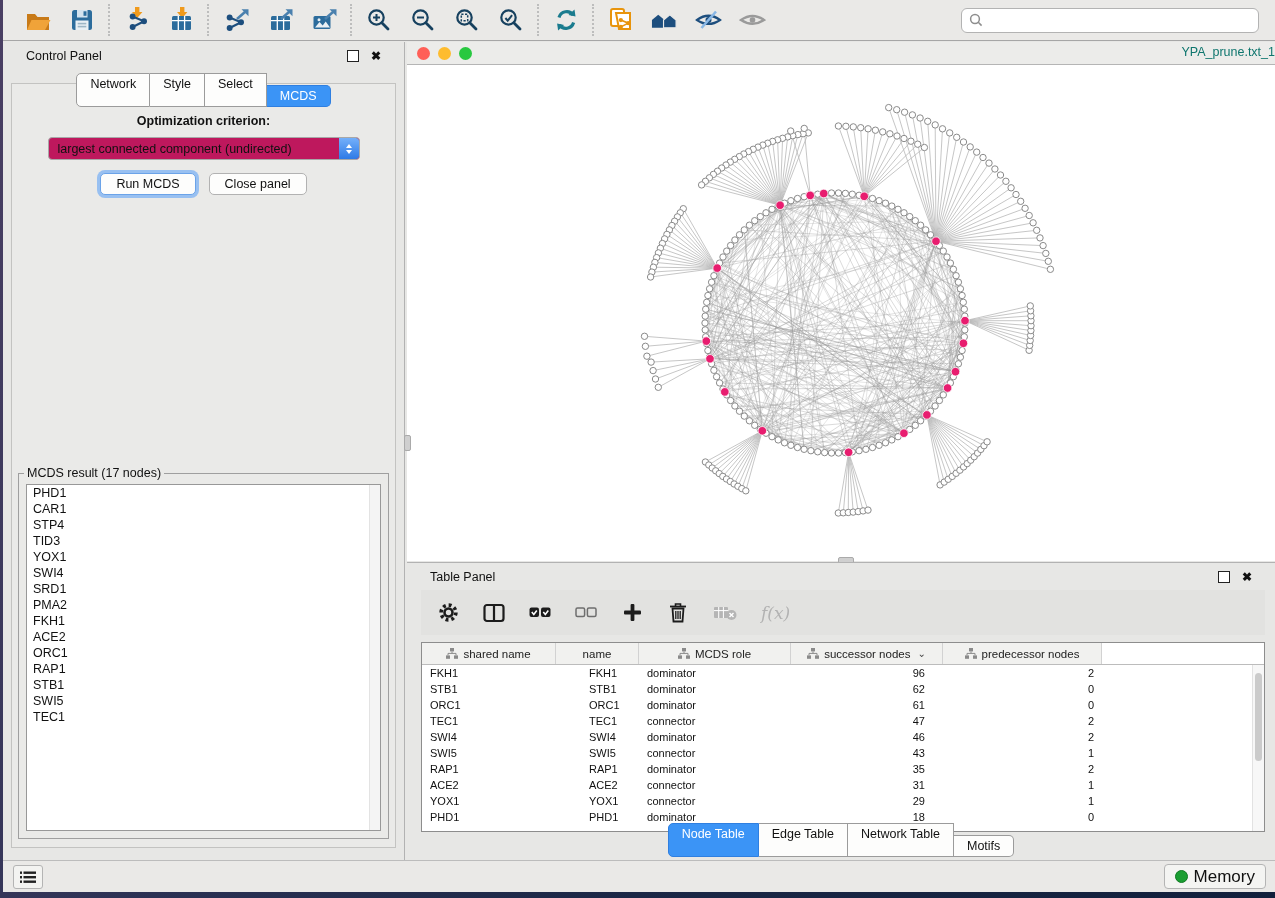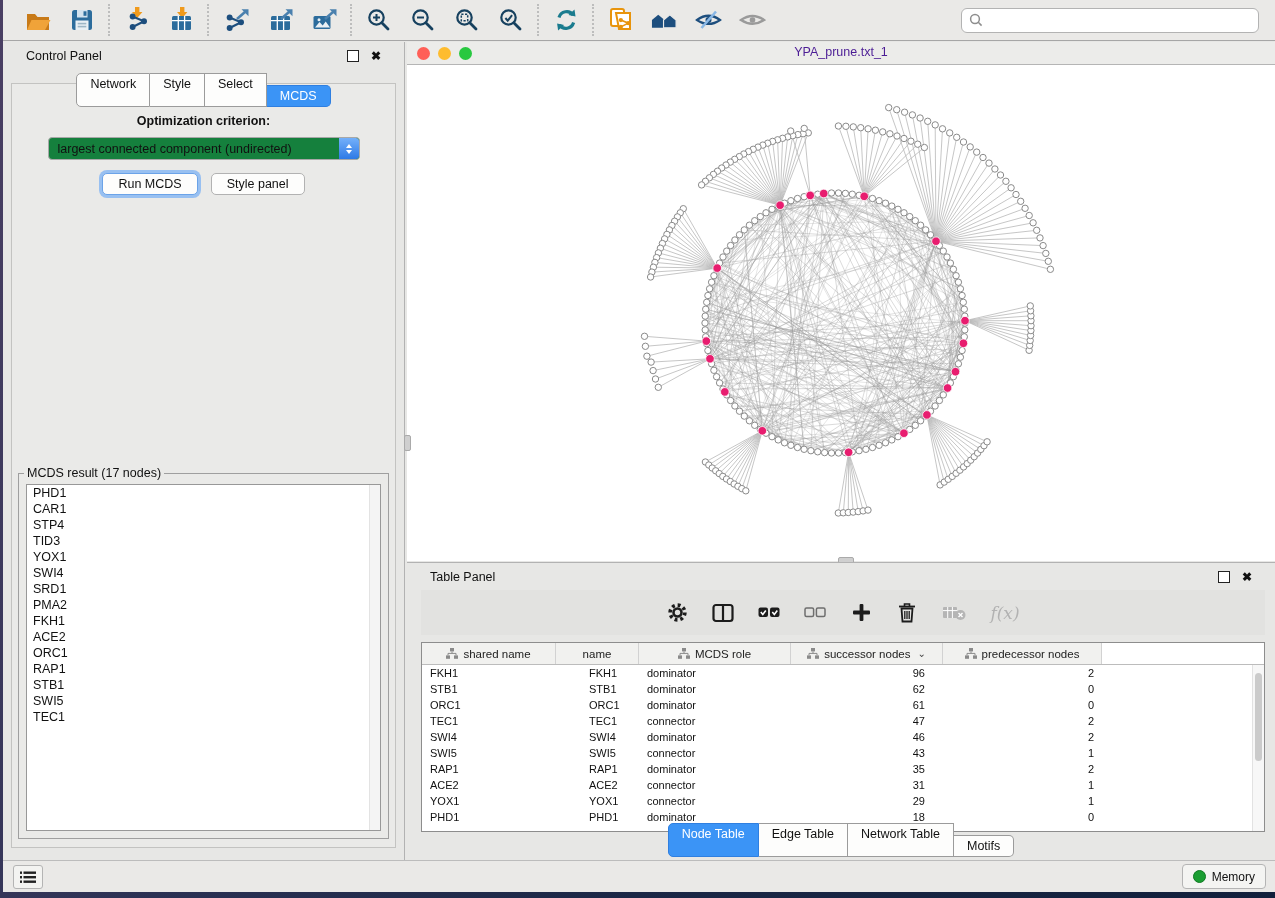--- a/index.html
+++ b/index.html
@@ -28,21 +28,21 @@
   .win-btns{margin-left:auto;display:flex;align-items:center;gap:12px;}
   .float-btn{width:10px;height:10px;border:1.6px solid #222;background:#fff;display:inline-block;}
   .close-btn{font-size:12px;font-weight:bold;color:#111;line-height:10px;}
   .cp-tabs{position:absolute;top:31px;left:0;width:100%;display:flex;justify-content:center;z-index:3;}
   .seg{font-size:12.5px;padding:3px 13px;background:#fdfdfc;border:1px solid #9b9b9b;border-left:none;color:#111;cursor:default;}
   .seg:first-child{border-left:1px solid #9b9b9b;border-radius:5px 0 0 5px;}
   .seg:last-child{border-radius:0 5px 5px 0;margin-top:12px;}
   .seg.active{background:#3b94f6;border-color:#2f7fe0;color:#fff;}
   .cp-body{position:absolute;top:41px;left:8px;right:8px;bottom:12px;background:#eaeae8;border:1px solid #c3c3c1;}
   .opt-label{margin-top:30px;text-align:center;font-size:12.5px;color:#111;font-weight:bold;}
-  .dropdown{margin:9px auto 0 auto;width:312px;height:23px;background:#15803d;border:1px solid #a8a8a8;
+  .dropdown{margin:9px auto 0 auto;width:312px;height:23px;background:#be185d;border:1px solid #a8a8a8;
     border-radius:4px;display:flex;align-items:center;box-sizing:border-box;overflow:hidden;}
   .dropdown .dd-text{flex:1;font-size:12.5px;padding-left:9px;color:#111;white-space:nowrap;}
   .dd-cap{width:20px;align-self:stretch;background:linear-gradient(#74b0fa,#2e7ae6);
     display:flex;flex-direction:column;align-items:center;justify-content:center;gap:2px;border-radius:0 3px 3px 0;}
   .dd-cap i{width:0;height:0;border-left:3.5px solid transparent;border-right:3.5px solid transparent;display:block;}
   .dd-up{border-bottom:4px solid #fff;}
   .dd-down{border-top:4px solid #fff;}
   .btn-row{display:flex;justify-content:center;gap:13px;margin-top:13px;}
   .mac-btn{font-size:12.5px;font-family:"Liberation Sans",sans-serif;padding:3px 15px;background:#fdfdfc;
     border:1px solid #b2b2b2;border-radius:5px;color:#111;cursor:default;}
@@ -51,48 +51,48 @@
   .result-box legend{font-size:12.5px;color:#111;margin-left:5px;padding:0 3px;}
   .listbox{position:absolute;left:7px;right:7px;top:4px;bottom:7px;background:#fff;border:1px solid #989898;overflow:hidden;}
   .list-track{position:absolute;top:0;bottom:0;right:0;width:10px;background:#f4f4f4;border-left:1px solid #e3e3e3;}
   .list-item{font-size:12.5px;line-height:16px;padding-left:6px;color:#111;}
 
   
   .net{position:absolute;left:404px;top:42px;right:0;height:519px;background:#fff;}
   .net-titlebar{position:absolute;top:0;left:0;right:0;height:22px;background:#ececea;border-bottom:1px solid #b5b5b5;}
   .lights{position:absolute;left:10px;top:4.5px;display:flex;gap:8px;}
   .light{width:13px;height:13px;border-radius:50%;}
-  .net-title{position:absolute;left:0;right:0;top:3px;text-align:center;font-size:12.5px;color:#4c1d95;}
+  .net-title{position:absolute;left:0;right:0;top:3px;text-align:right;font-size:12.5px;color:#0f766e;}
   .net-canvas{position:absolute;top:23px;left:0;right:0;bottom:0;background:#fff;}
   .grip-v{position:absolute;left:-3px;top:393px;width:5px;height:14px;background:#cfcfcf;border:1px solid #aaa;border-radius:2px;}
   .grip-h{position:absolute;left:431px;bottom:-3px;width:14px;height:5px;background:#cfcfcf;border:1px solid #aaa;border-radius:2px;}
 
   
   .tp{position:absolute;left:404px;top:562px;right:0;height:298px;background:#e7e7e5;border-top:1px solid #b2b2b2;box-sizing:border-box;}
   .tp-toolbar{position:absolute;left:14px;right:10px;top:27px;height:45px;background:#e2e2e0;
-    display:flex;align-items:center;gap:24px;padding:0 16px;box-sizing:border-box;justify-content:center;}
+    display:flex;align-items:center;gap:24px;padding:0 16px;box-sizing:border-box;}
   .tp-icon{display:flex;align-items:center;justify-content:center;min-width:22px;height:24px;}
   .fx{font-family:"DejaVu Serif",serif;font-style:italic;font-size:17px;color:#b2b2b2;}
   .tp-table{position:absolute;left:14px;right:10px;top:79px;bottom:28px;background:#fff;border:1px solid #8d8d8d;overflow:hidden;}
   .thead{display:flex;height:21px;border-bottom:1px solid #bcbcbc;}
   .th{box-sizing:border-box;background:#f1f1ef;border-right:1px solid #d2d2d2;display:flex;align-items:center;
     justify-content:center;gap:5px;font-size:11.5px;color:#222;}
   .th .sort{font-size:10px;color:#444;margin-left:2px;}
   .trow{display:flex;height:16px;align-items:center;}
   .td{box-sizing:border-box;font-size:11px;color:#111;white-space:nowrap;overflow:hidden;}
   .tbl-scroll{position:absolute;top:22px;right:0;bottom:0;width:11px;background:#f7f7f7;border-left:1px solid #e2e2e2;}
   .tbl-thumb{position:absolute;top:8px;left:1.5px;width:7px;height:88px;background:#cbcbcb;border-radius:4px;}
   .tp-tabs{position:absolute;left:0;right:0;bottom:3px;display:flex;justify-content:center;}
 
   
   .statusbar{position:absolute;left:0;right:0;bottom:0;height:31px;background:#eae9e7;border-top:1px solid #bcbcbc;}
   .list-btn{position:absolute;left:10px;top:4px;width:28px;height:22px;background:#f3f3f1;border:1px solid #b4b4b4;
     border-radius:3px;display:flex;align-items:center;justify-content:center;}
   .mem-btn{position:absolute;right:9px;top:3px;height:23px;background:#f4f4f2;border:1px solid #b4b4b4;border-radius:4px;
-    display:flex;align-items:center;gap:6px;padding:0 10px;font-size:12px;color:#111;}
+    display:flex;align-items:center;gap:6px;padding:0 10px;font-size:17px;color:#111;}
   .mem-dot{width:11px;height:11px;border-radius:50%;background:#1b9e32;border:1px solid #0f7a22;}
 </style>
 </head>
 <body>
 
 <div class="app">
 
   <div class="toolbar">
     <div id="tb-icons" style="display:flex;align-items:center;">
         <div class="tb-group">
@@ -276,21 +276,21 @@
       <div class="opt-label">Optimization criterion:</div>
       <div class="dropdown">
         <span class="dd-text">largest connected component (undirected)</span>
         <span class="dd-cap">
             <i class="dd-up"></i>
             <i class="dd-down"></i>
           </span>
       </div>
       <div class="btn-row">
         <button class="mac-btn focused">Run MCDS</button>
-        <button class="mac-btn">Style panel</button>
+        <button class="mac-btn">Close panel</button>
       </div>
       <fieldset class="result-box">
         <legend>MCDS result (17 nodes)</legend>
         <div class="listbox">
           <div id="mcds-list">
               <div class="list-item">PHD1</div>
               <div class="list-item">CAR1</div>
               <div class="list-item">STP4</div>
               <div class="list-item">TID3</div>
               <div class="list-item">YOX1</div>

